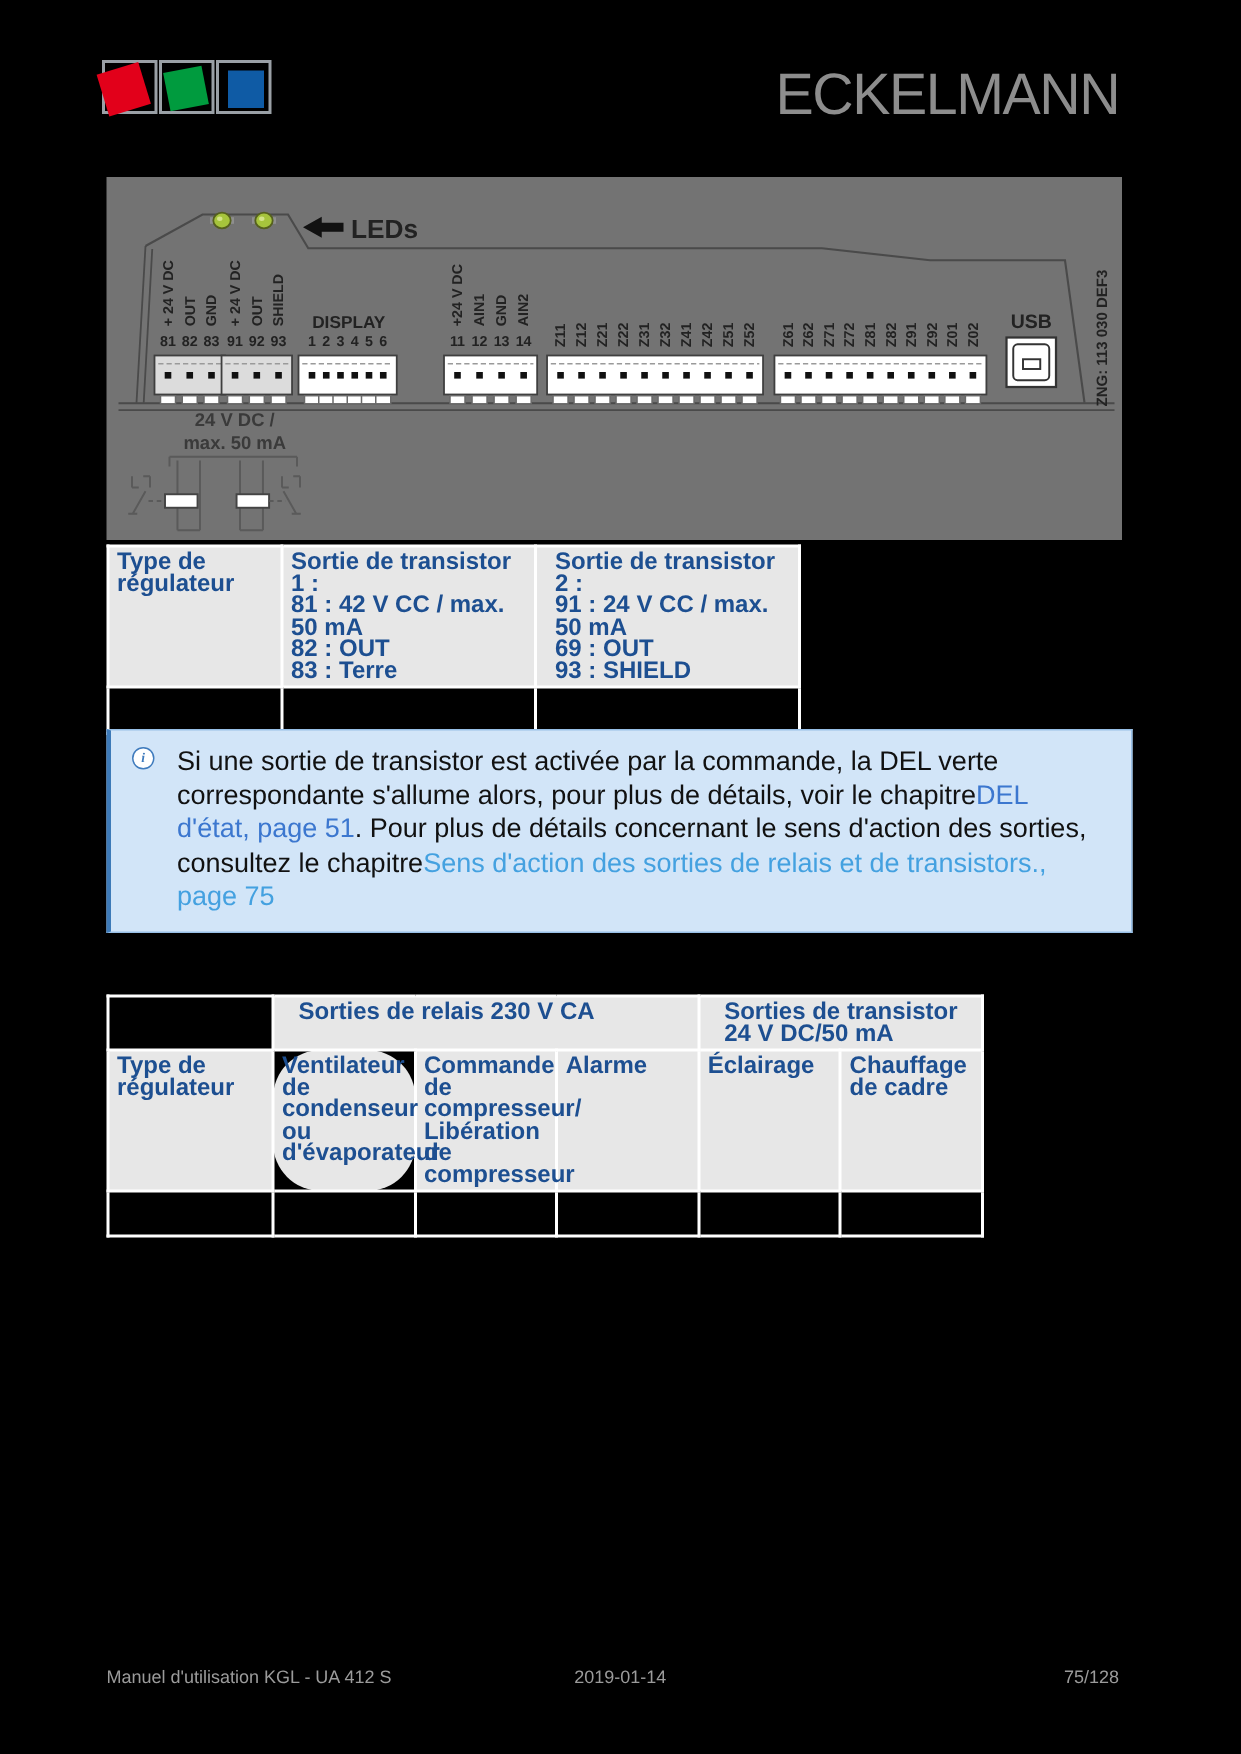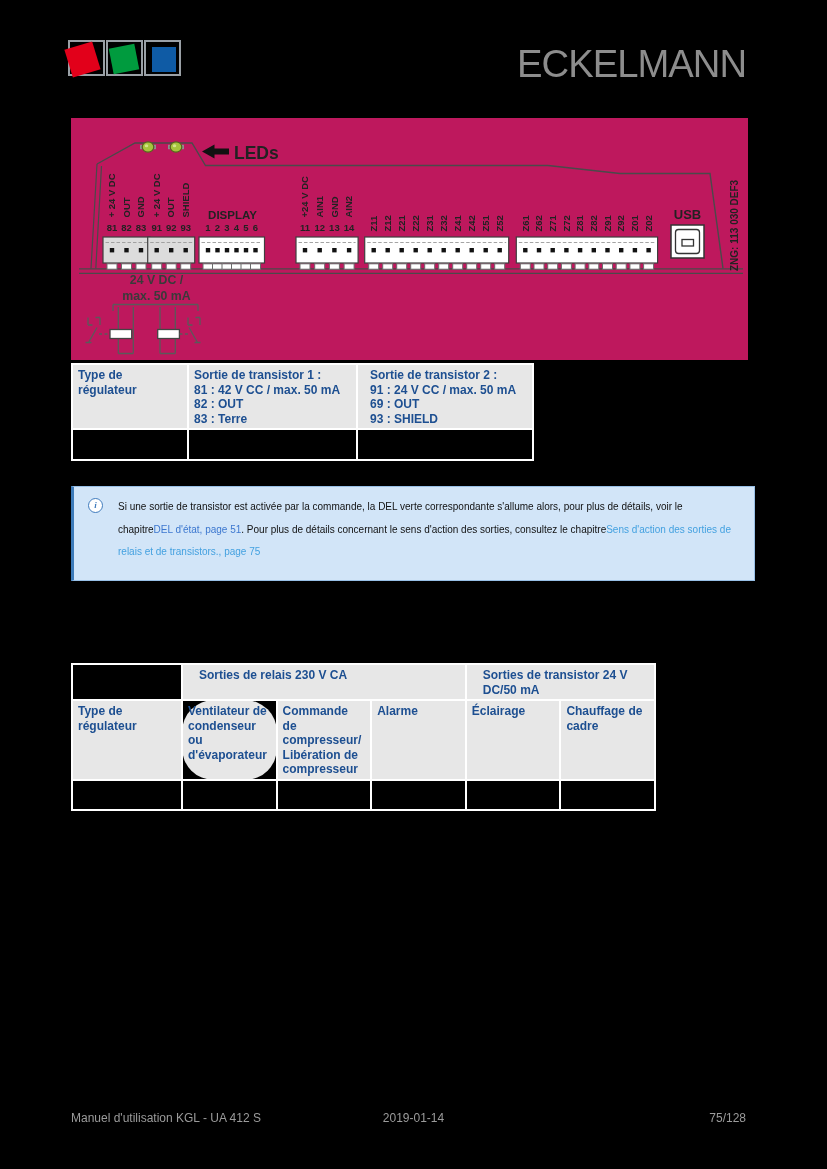--- a/index.html
+++ b/index.html
@@ -13,25 +13,25 @@
   .logo .sq{position:absolute;}
   .sq-red{width:29px;height:29px;background:#e2001a;left:-2px;top:3px;transform:rotate(-17deg);}
   .sq-green{width:26px;height:26px;background:#009b3e;left:3px;top:4px;transform:rotate(-11deg);}
   .sq-blue{width:24px;height:25px;background:#0f5ba5;left:6px;top:5px;}
   .brand{
     position:absolute;left:517px;top:42px;width:240px;
     font-size:39px;font-weight:400;color:#8d8d8d;letter-spacing:-1px;
     transform:scaleX(.98);transform-origin:left;white-space:nowrap;
   }
   
-  .diagram-box{position:absolute;left:71px;top:118px;width:677px;height:242px;background:#be185d;}
+  .diagram-box{position:absolute;left:71px;top:118px;width:677px;height:242px;background:#737373;}
   
   table{border-collapse:collapse;position:absolute;table-layout:fixed;}
   td{border:2px solid #fff;vertical-align:top;padding:3px 5px 2px 5px;
-     font-size:12px;line-height:14.5px;color:#1d4f91;font-weight:700;}
+     font-size:16px;line-height:14.5px;color:#1d4f91;font-weight:700;}
   .hdr{background:#e7e7e7;}
   .blackcell{background:#000;padding:0;}
   #table1{left:71px;top:363px;width:418px;}
   #table1 .c0{width:104px;} #table1 .c1{width:157px;} #table1 .c2{width:157px;padding-left:12px;}
   #table1 .bodyrow td{height:29px;}
   #table2{left:71px;top:663px;width:585px;}
   #table2 .k0{width:92px;}  #table2 .k1{width:137px;border-radius:32px;} #table2 .k2{width:71px;}
   #table2 .k3{width:40px;}  #table2 .k4{width:59px;}  #table2 .k5{width:186px;margin-top:16px;}
   #table2 .grouprow td{height:17px;padding-left:16px;}
   #table2 .colrow td{height:55px;}
@@ -40,21 +40,21 @@
   .info-box{
     position:absolute;left:71px;top:486px;width:684px;min-height:95px;box-sizing:border-box;
     background:#d2e5f8;border:1px solid #98bfe6;border-left:3px solid #3d7ab8;
   }
   .info-icon{
     position:absolute;left:14px;top:11px;width:13px;height:13px;border:1.5px solid #3f7bbd;
     border-radius:50%;background:#fff;color:#3f7bbd;font-size:9px;line-height:13px;
     text-align:center;font-weight:700;font-family:"Liberation Serif",serif;font-style:italic;
   }
   .info-text{
-    margin:9px 16px 12px 44px;font-size:10px;line-height:22.5px;color:#111;max-width:644px;
+    margin:9px 16px 12px 44px;font-size:18px;line-height:22.5px;color:#111;max-width:644px;
   }
   .link1{color:#3c77cf;cursor:pointer;}
   .link2{color:#44a1e0;cursor:pointer;}
   
   .footer{position:absolute;left:0;top:1111px;width:827px;font-size:12px;color:#9b9b9b;}
   .footer .f-left{position:absolute;left:71px;}
   .footer .f-center{position:absolute;left:0;width:827px;text-align:center;}
   .footer .f-right{position:absolute;right:81px;}
 </style>
 </head>

